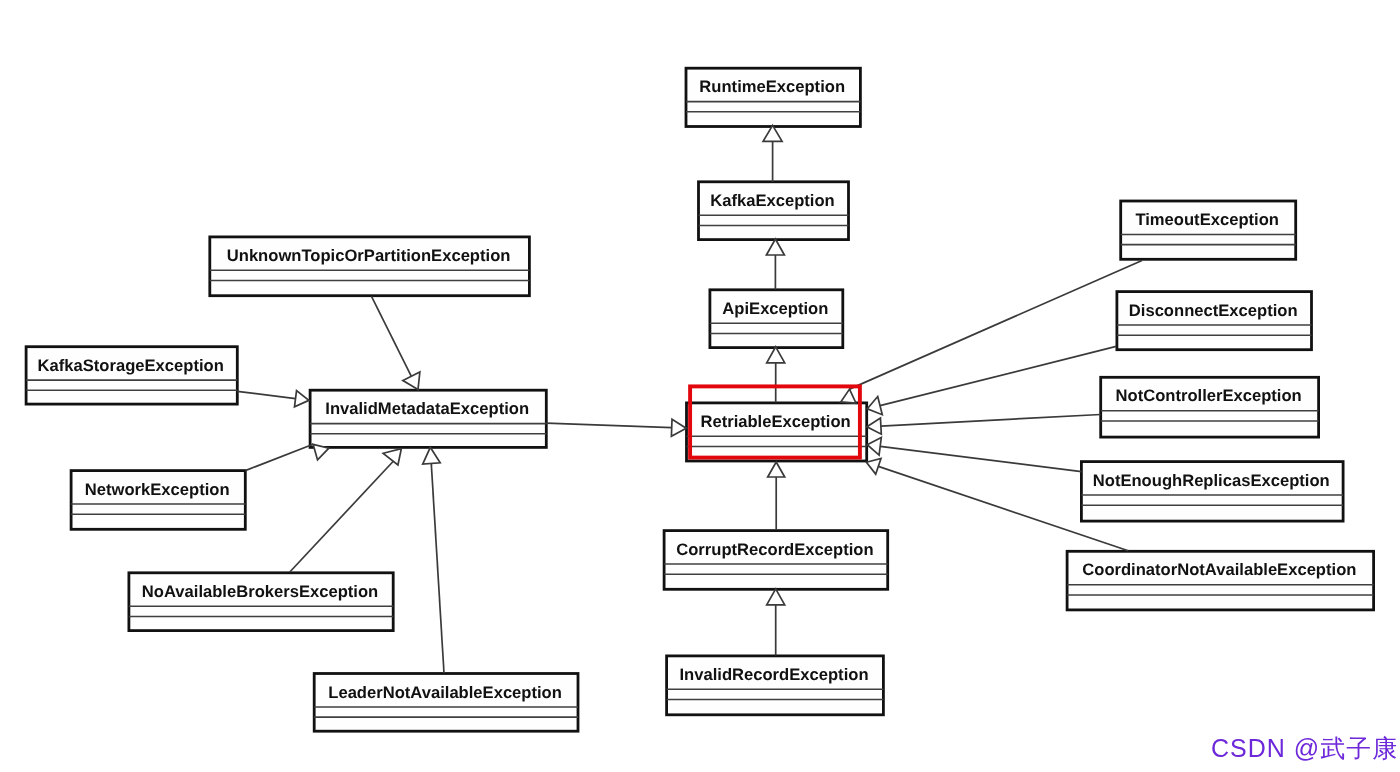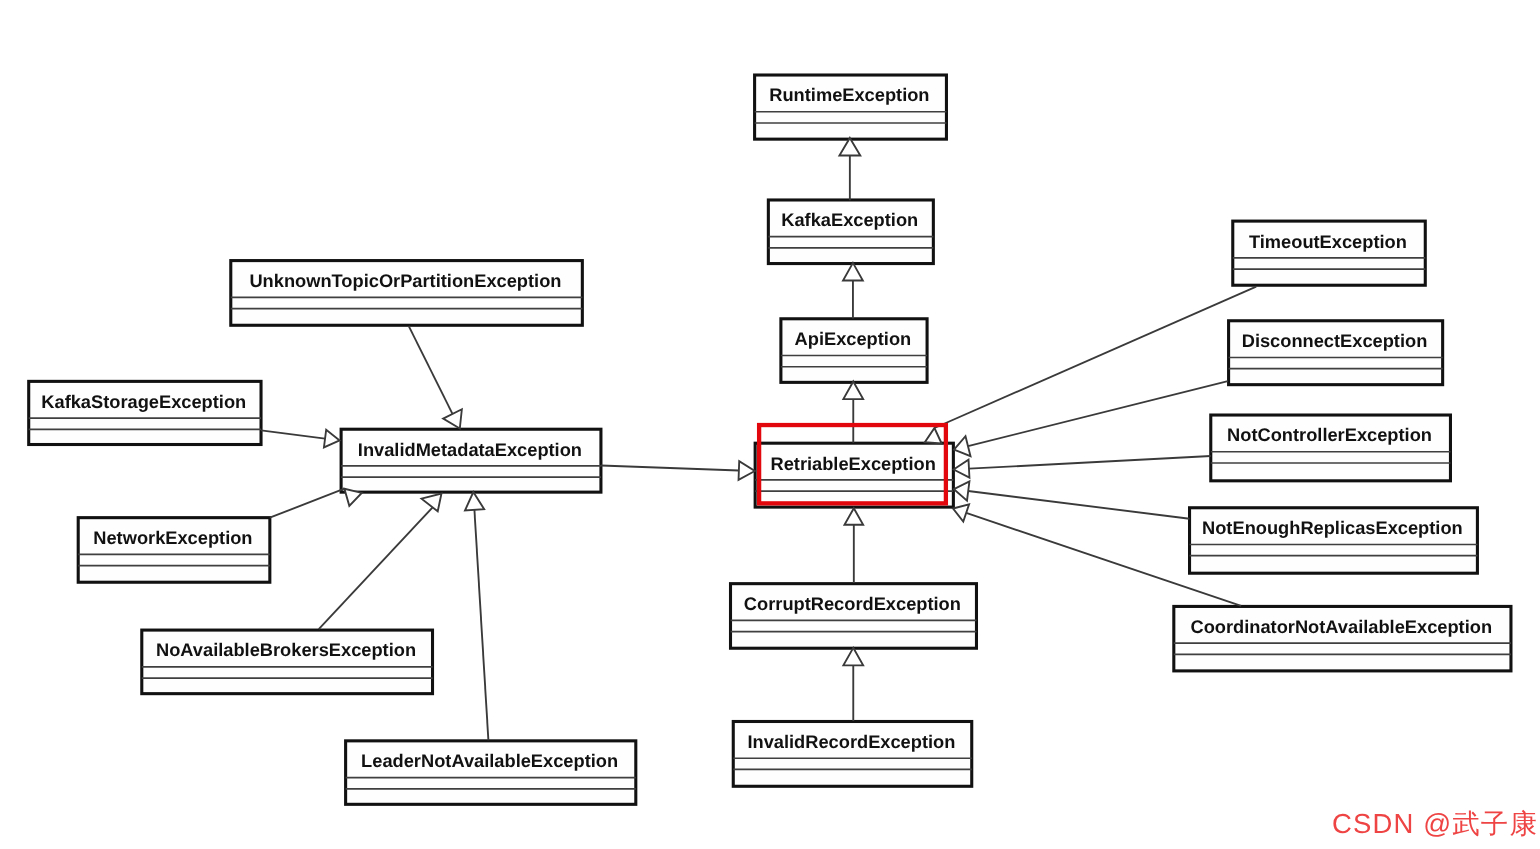--- a/index.html
+++ b/index.html
@@ -3,21 +3,21 @@
 <meta charset="utf-8">
 <title>Kafka Exception Hierarchy</title>
 <style>
   html,body{margin:0;padding:0;}
   body{width:1400px;height:772px;background:#ffffff;overflow:hidden;
        font-family:"Liberation Sans",sans-serif;}
   #canvas{position:relative;width:1208px;height:772px;filter:opacity(1);}
   svg#diagram{position:absolute;left:0;top:0;width:1400px;height:772px;}
   .cls-title{font-family:"Liberation Sans",sans-serif;font-weight:bold;fill:#111111;
              text-rendering:geometricPrecision;}
-  .watermark{position:absolute;left:1211px;top:732px;color:#ef4444;font-size:25px;
+  .watermark{position:absolute;left:1211px;top:732px;color:#6d28d9;font-size:25px;
              font-family:"Liberation Sans",sans-serif;letter-spacing:1px;white-space:nowrap;}
 </style>
 </head>
 <body>
 
 <div id="canvas">
   <svg id="diagram" viewBox="0 0 1400 772" xmlns="http://www.w3.org/2000/svg">
       <g>
         <g>
           <rect x="686" y="68.2" width="174.4" height="58.3" fill="#fefefe" stroke="#111111" stroke-width="2.8"></rect>

